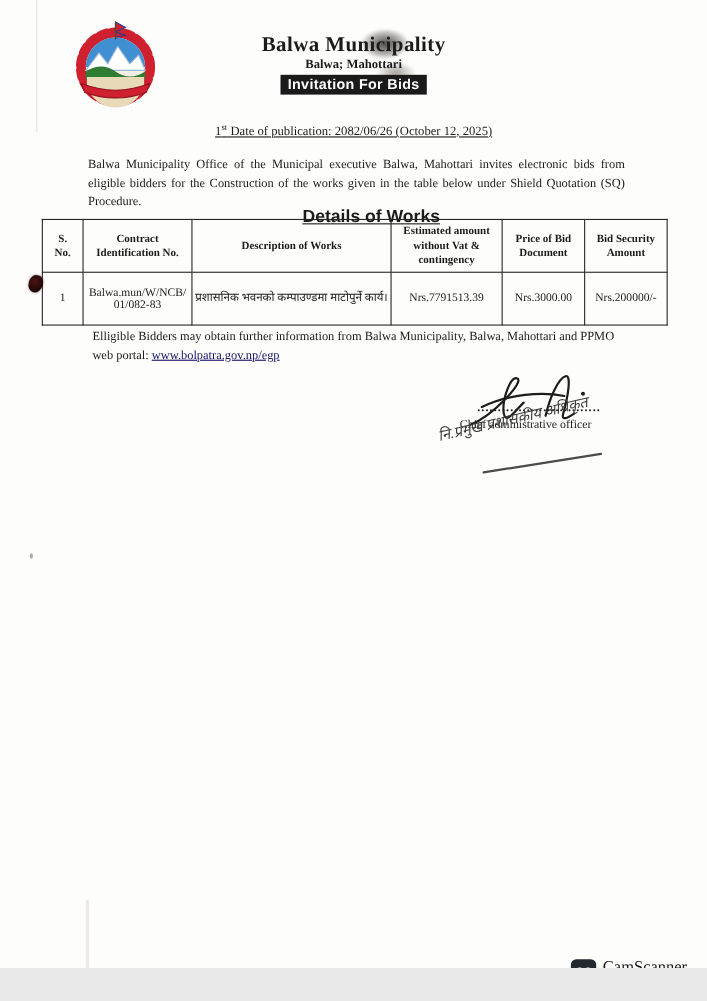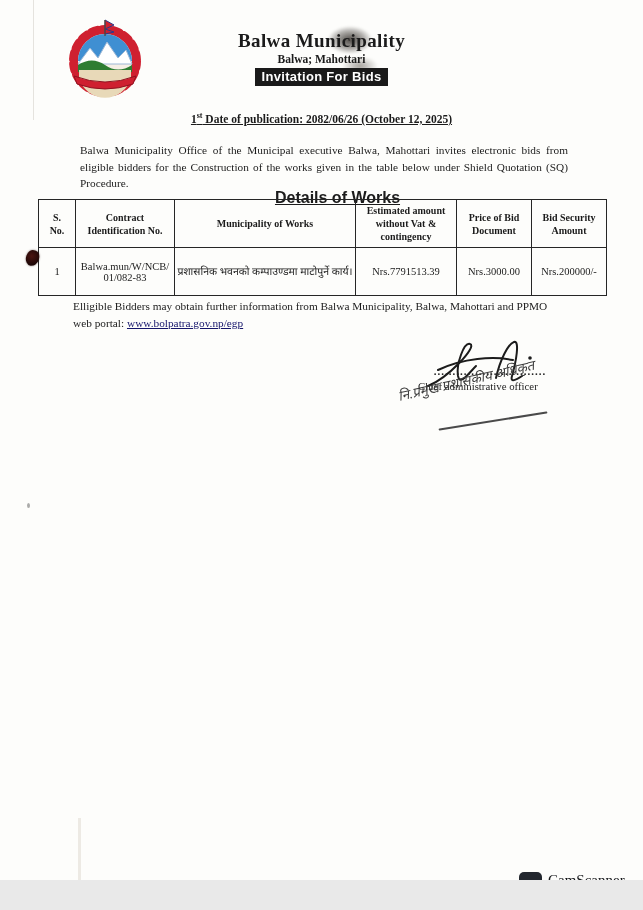--- a/index.html
+++ b/index.html
@@ -29,21 +29,21 @@
   
   .stamp-smudge{position:absolute;left:305px;top:24px;width:90px;height:70px;pointer-events:none;
     background:
       radial-gradient(ellipse 32px 20px at 45px 16px, rgba(35,30,25,.8) 0%, rgba(35,30,25,.35) 45%, transparent 70%),
       radial-gradient(ellipse 26px 14px at 55px 42px, rgba(60,52,44,.45) 0%, transparent 70%),
       radial-gradient(ellipse 14px 8px  at 30px 55px, rgba(60,52,44,.3) 0%, transparent 75%);
     filter:blur(1.2px);
   }
 
   .pubdate{position:absolute;left:0;top:111px;width:100%;text-align:center;
-    font-size:11.5px;font-weight:bold;text-decoration:underline;}
+    font-size:11.5px;font-weight:normal;text-decoration:underline;}
   .pubdate sup{font-size:8px;}
 
   .intro{position:absolute;left:80px;top:142px;width:488px;margin:0;
     font-size:11.3px;line-height:16.5px;text-align:justify;}
 
   .works-title{position:absolute;left:0;top:173px;width:100%;margin:16px;text-align:center;
     font-family:"Liberation Sans", sans-serif;font-size:16px;font-weight:bold;text-decoration:underline;}
 
   
   table.works{position:absolute;left:38px;top:199px;width:568px;
@@ -52,21 +52,21 @@
   table.works th{font-size:10px;font-weight:bold;text-align:center;padding:4px 2px;line-height:1.3;}
   table.works td{font-size:10.5px;text-align:center;padding:3px 2px;}
   td.prewrap, th.prewrap{white-space:pre-line;}
   td.desc{text-align:left;padding-left:6px;font-size:11px;font-weight:400;line-height:1.85;}
   .c1{width:37px;} .c2{width:99px;} .c3{width:181px;} .c4{width:101px;} .c5{width:75px;} .c6{width:75px;}
 
   .ink-blob{position:absolute;left:26px;top:250px;width:13px;height:16px;border-radius:50% 45% 55% 50%;
     background:radial-gradient(circle at 40% 40%, #4a1410 0%, #1c0605 70%);transform:rotate(14deg);
     box-shadow:0 0 2px rgba(40,10,8,.6);}
 
-  .note{position:absolute;left:73px;top:298px;width:490px;margin:0;
+  .note{position:absolute;left:84px;top:298px;width:490px;margin:0;
     font-size:11.3px;line-height:16.5px;}
   .note a{color:#14146b;text-decoration:underline;}
 
   
   .sig-scribble{position:absolute;left:408px;top:336px;}
   .sig-dots{position:absolute;left:420px;top:365px;width:140px;text-align:center;
     font-size:11px;font-weight:bold;letter-spacing:1px;color:#222;}
   .sig-title{position:absolute;left:418px;top:380px;width:160px;text-align:left;
     font-size:10.8px;color:#1d1d1d;}
   .sig-note{position:absolute;left:378px;top:392px;width:185px;
@@ -134,21 +134,21 @@
         <col class="c4">
         <col class="c5">
         <col class="c6">
     </colgroup>
     <thead>
       <tr>
         <th class="prewrap">S.
 No.</th>
         <th>Contract
 Identification No.</th>
-        <th>Municipality of Works</th>
+        <th>Description of Works</th>
         <th class="prewrap">Estimated amount
 without Vat &amp;
 contingency</th>
         <th class="prewrap">Price of Bid
 Document</th>
         <th class="prewrap">Bid Security
 Amount</th>
       </tr>
     </thead>
     <tbody>

